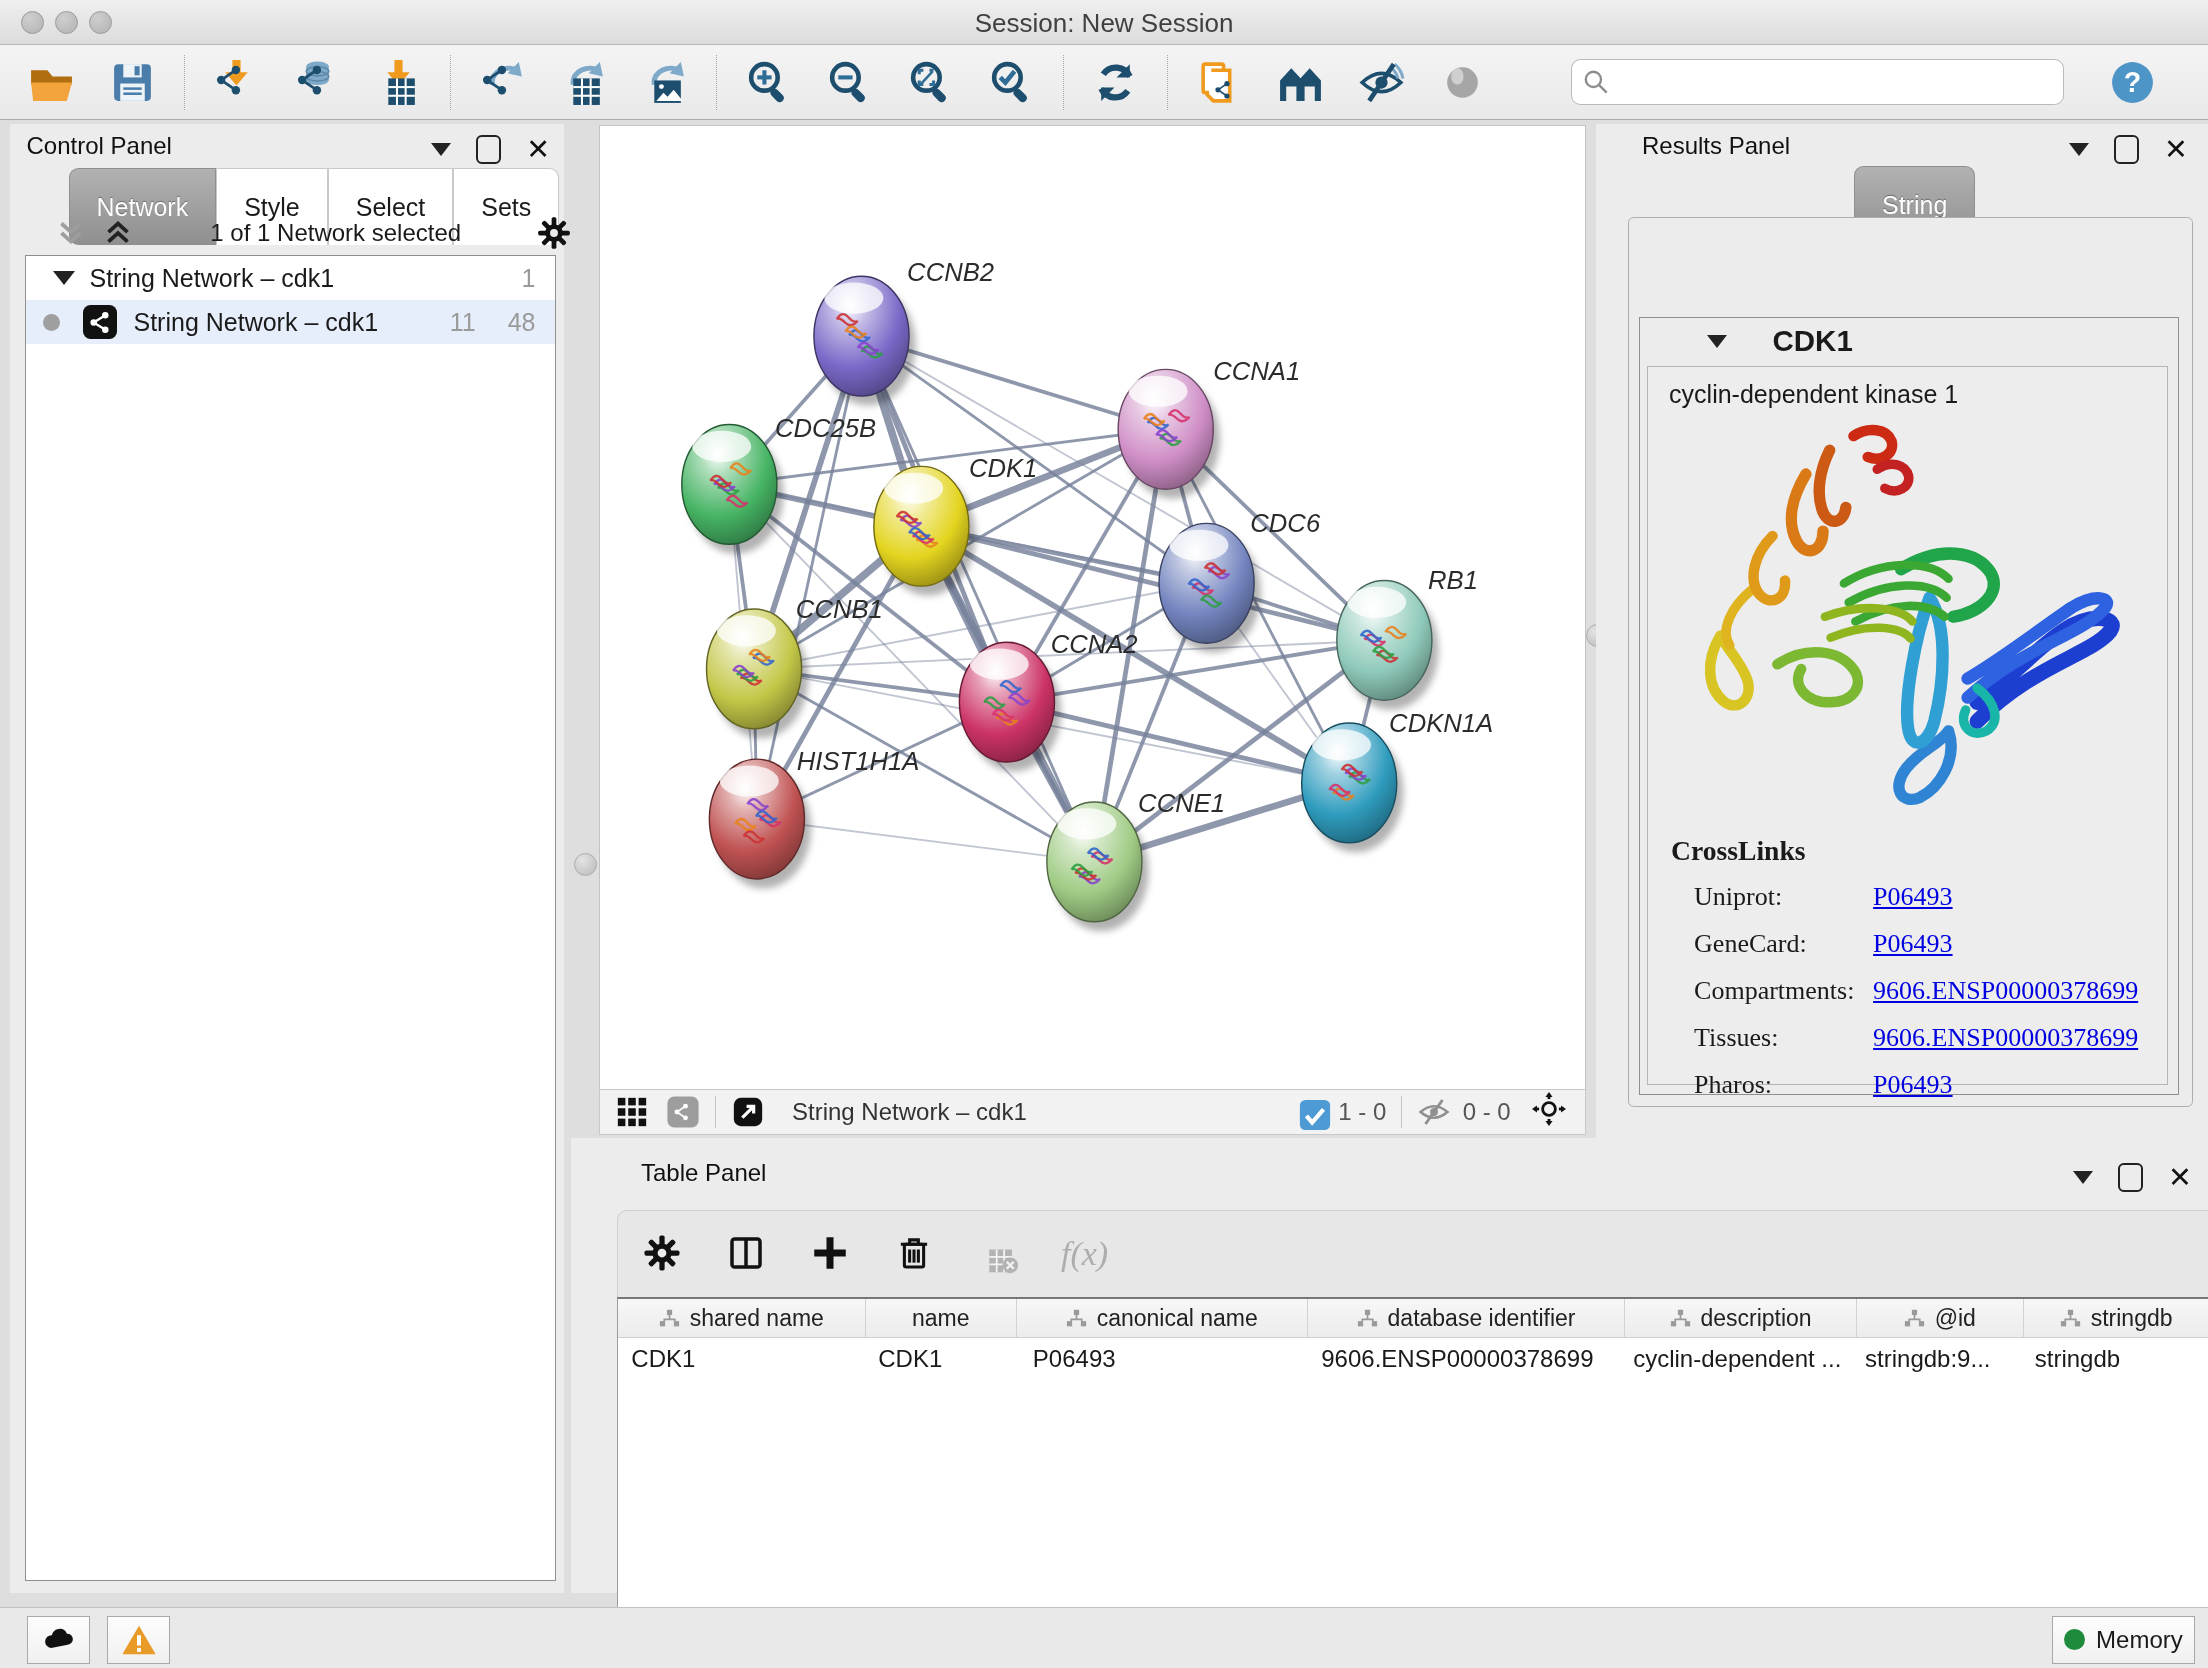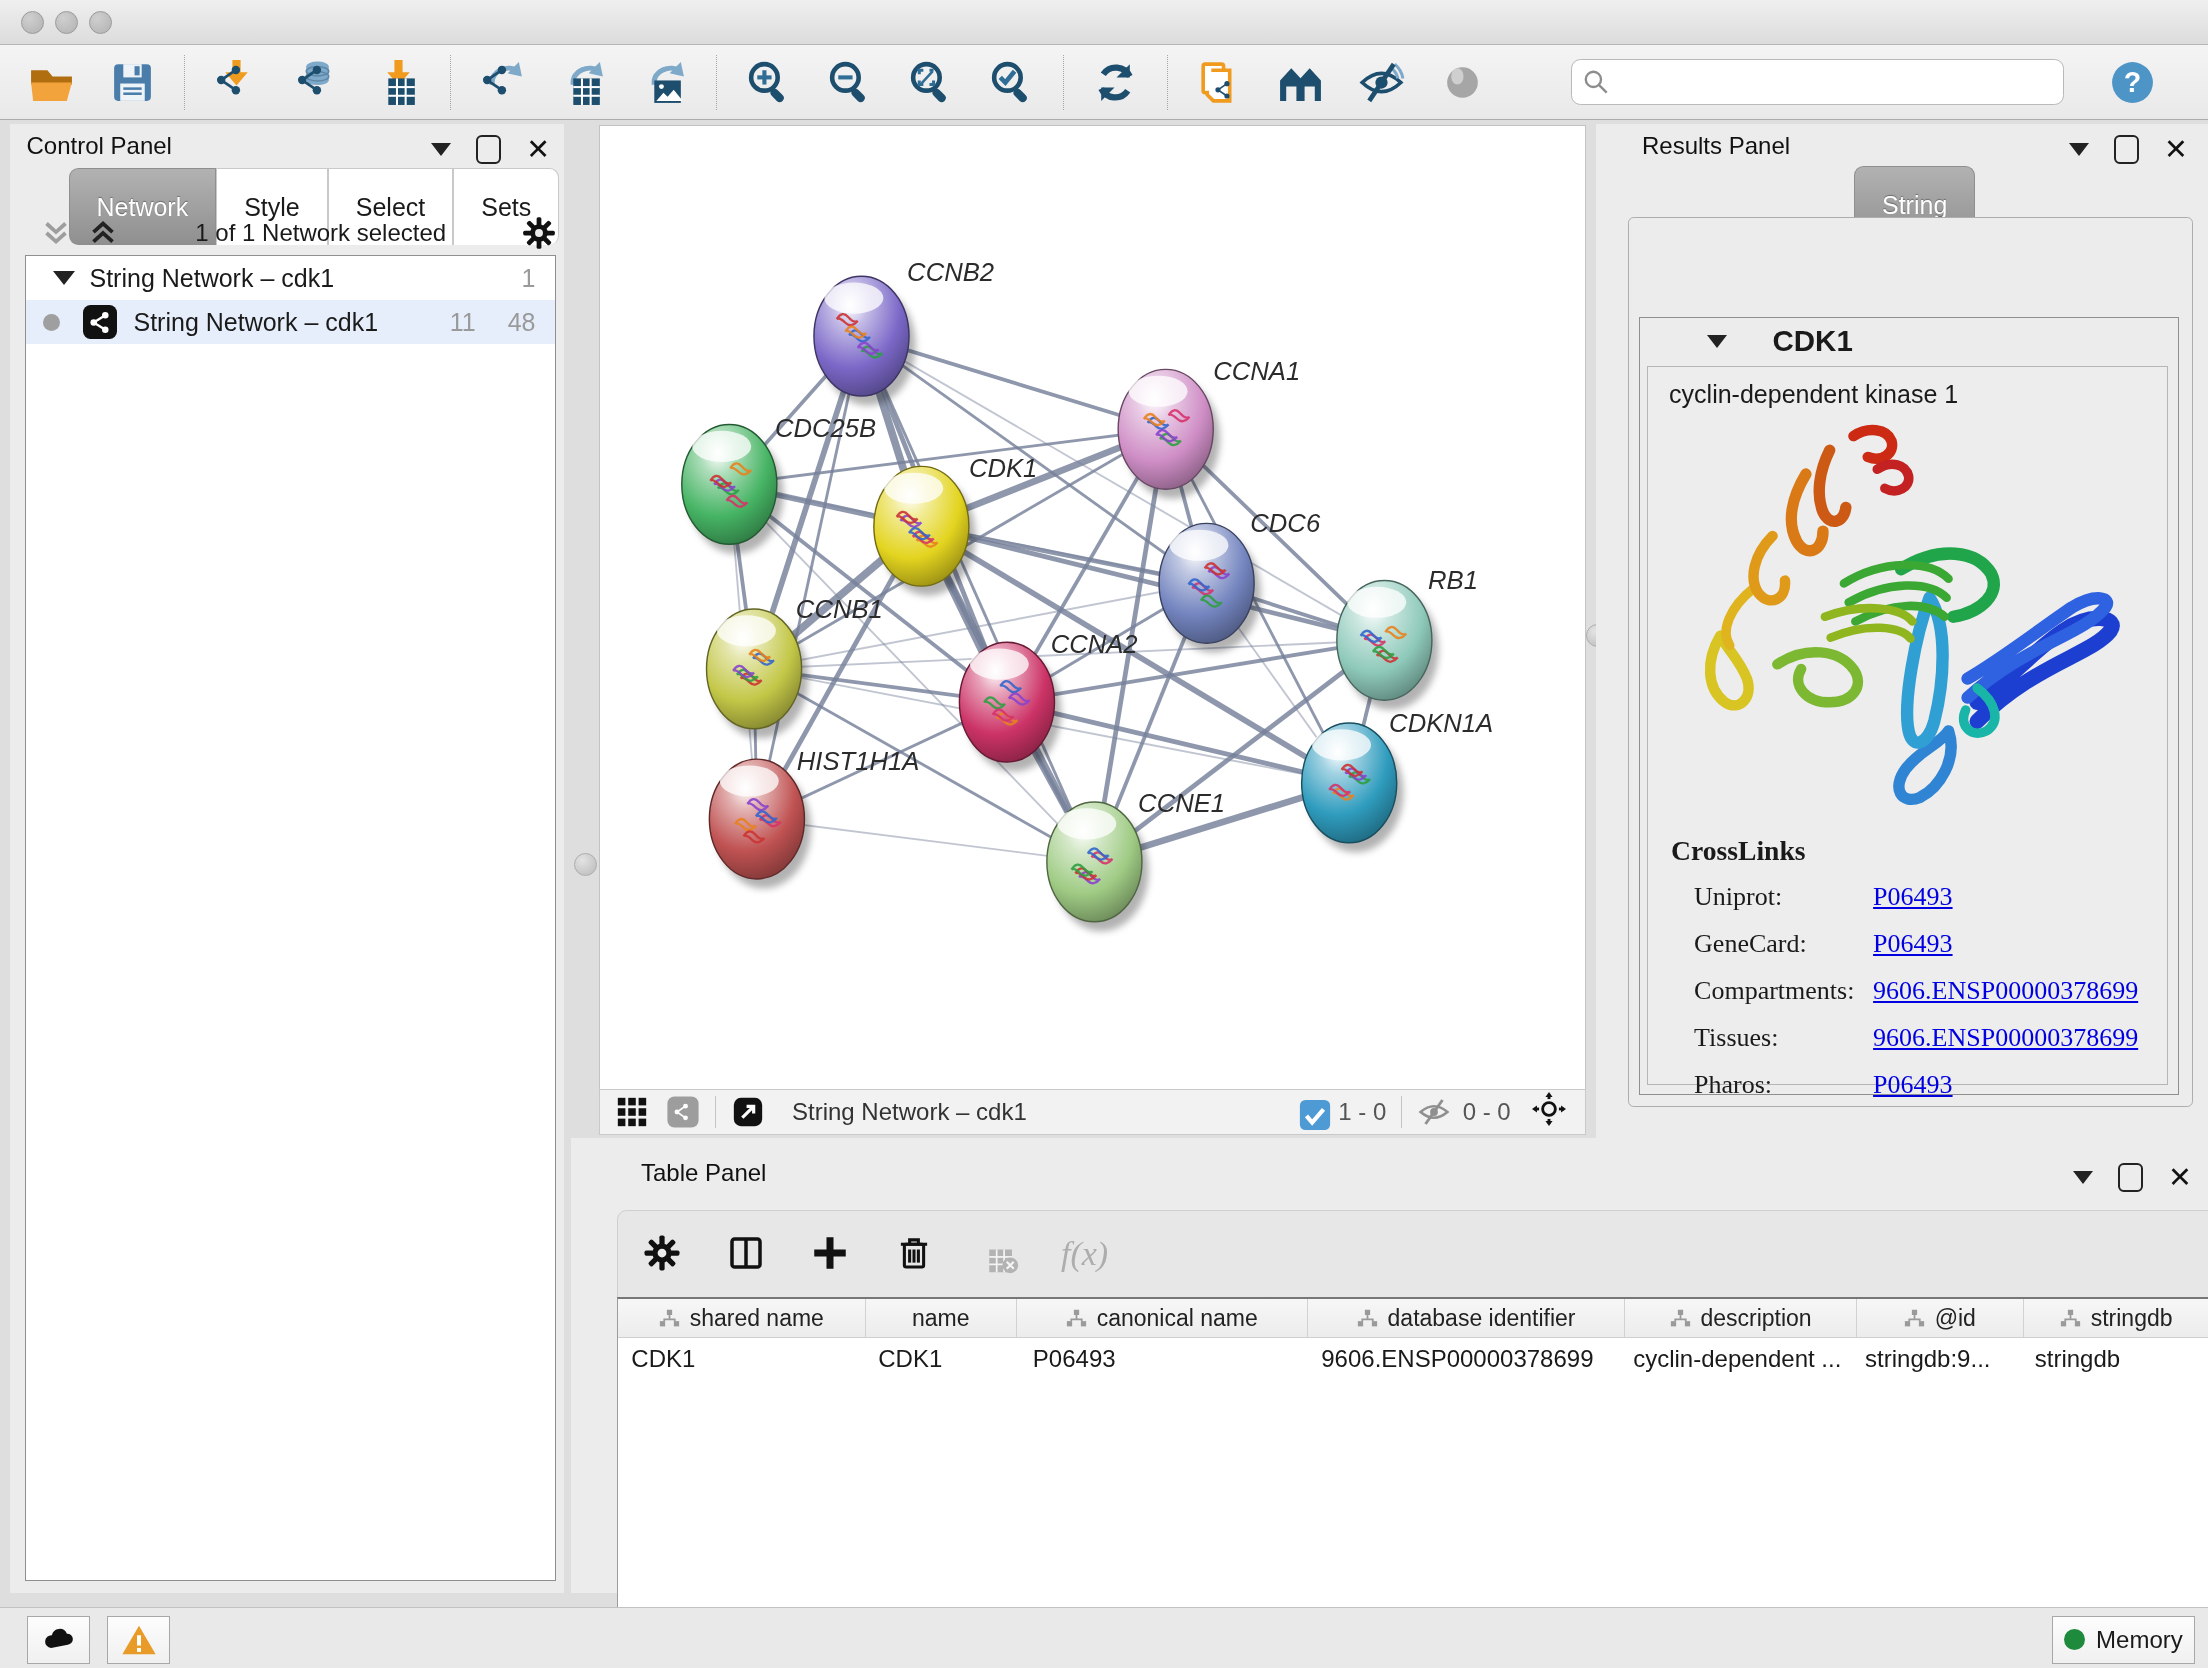--- a/index.html
+++ b/index.html
@@ -33,21 +33,21 @@
   .tabstrip{display:flex;}
   .tab{height:44px;display:flex;align-items:center;justify-content:center;
     background:#fff;border:1px solid #c9c9c9;border-bottom:none;font-size:25px;
     padding:16px 27px;}
   .tab:first-child{border-radius:9.5px 0 0 0;}
   .tab:last-child{border-radius:0 9.5px 9.5px 0;}
   .tab.sel{background:linear-gradient(#b2b2b2,#8f8f8f);color:#fff;
     text-shadow:0 -1px 1px rgba(0,0,0,.35);border-color:#8f8f8f;border-radius:9.5px 0 0 9.5px;}
   
   #control-panel{left:9.5px;top:124px;width:554px;height:1469px;background:#ececec;}
-  #cp-selbar{left:27px;top:88px;width:521px;height:42px;display:flex;align-items:center;font-size:24px;}
+  #cp-selbar{left:42px;top:88px;width:521px;height:42px;display:flex;align-items:center;font-size:24px;}
   #cp-tree{left:15px;top:131px;width:529px;height:1324px;background:#fff;border:1.9px solid #8f8f8f;}
   .tree-row{height:44px;display:flex;align-items:center;font-size:25px;}
   .tree-row .cnt{color:#9a9a9a;}
   .tree-row.sel{background:#e7eefb;}
   .dot{width:17px;height:17px;border-radius:50%;background:#9f9f9f;}
   .share-badge{width:34px;height:34px;border-radius:7.6px;background:#111;display:flex;
     align-items:center;justify-content:center;}
   
   #net-canvas{left:599px;top:125px;width:985px;height:964px;background:#fff;
     border:1px solid #c3c3c3;font-style:italic;}
@@ -93,20 +93,21 @@
   .green-dot{width:21px;height:21px;border-radius:50%;background:#1e8a3c;}
   text{font-family:"Liberation Sans","DejaVu Sans",sans-serif;}
 </style>
 </head>
 <body>
 
 <div id="titlebar" class="abs">
   <div class="traffic abs" style="left:21px"></div>
   <div class="traffic abs" style="left:55px"></div>
   <div class="traffic abs" style="left:89px"></div>
+  <div id="win-title" class="abs">Session: New Session</div>
 </div>
 
 <div id="toolbar" class="abs">
   <span id="tb-groups" style="display:flex;align-items:center">
       <span class="tbgroup">
         <span class="tbicon"><svg viewBox="0 0 48 48" width="100%" height="100%">
             <path d="M4 12 h16 l5 6 h19 v8 H4z" fill="#b06e10"></path>
             <path d="M4 24 h40 l-5 18 H6z" fill="#f3a33c"></path>
           </svg></span>
         <span class="tbicon"><svg viewBox="0 0 48 48" width="100%" height="100%">

